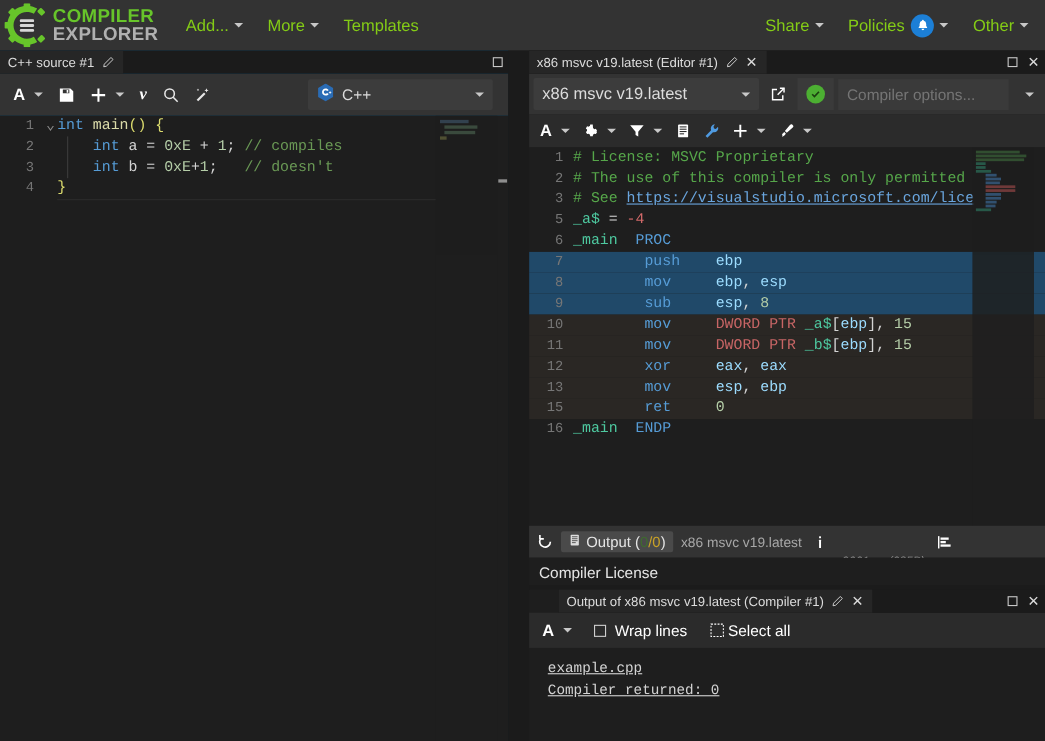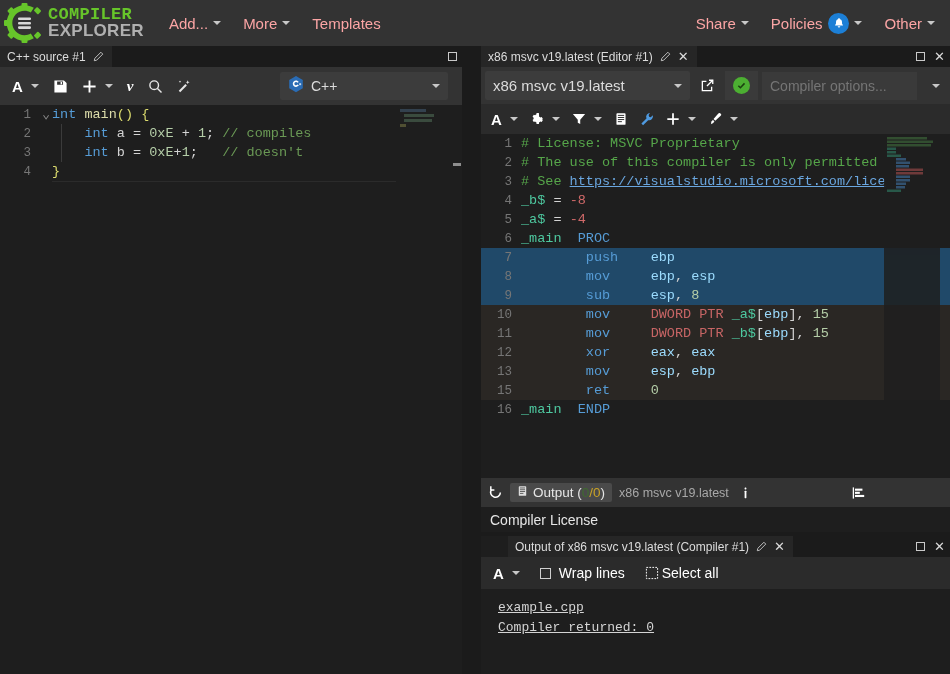--- a/index.html
+++ b/index.html
@@ -14,24 +14,24 @@
 
   
   .navbar{
     position:absolute; left:0; top:0; width:950px; height:46px;
     background:#333333;
     display:flex; align-items:center;
   }
   .brand{ display:flex; align-items:center; padding-left:4px; padding-right:14px; height:46px;}
   .brand svg{ display:block; }
   .brand-text{ margin-left:4px; line-height:0.92; font-weight:bold; font-size:17px; letter-spacing:0.3px; font-family:"Liberation Sans", sans-serif;}
-  .brand-text .l1{ color:#67c52a; display:block;font-family:Liberation Mono, monospace; }
+  .brand-text .l1{ color:#67c52a; display:block; }
   .brand-text .l2{ color:#b0b0b0; display:block; }
   .nav-item{
-    color:#fca5a5; font-size:15px; padding:4px 11px; height:46px;
+    color:#84cc16; font-size:15px; padding:4px 11px; height:46px;
     display:flex; align-items:center; cursor:pointer; white-space:nowrap;
   }
   .caret{ display:inline-block; margin-left:5px; width:0;height:0;
     border-left:4px solid transparent;border-right:4px solid transparent;border-top:4px solid #c8c8c8; }
   .nav-right{ margin-left:auto; display:flex; align-items:center; padding-right:4px;}
   .bell-badge{
     display:inline-flex; align-items:center; justify-content:center;
     width:21px;height:21px;border-radius:50%;background:#1c7fd6;margin-left:6px;
   }
   .bell-badge svg{display:block;}
@@ -398,21 +398,20 @@
         </span>
         <i class="caret"></i>
       </div>
     </div>
 
     <div class="code" style="top:88px;height:374px;">
       <div id="asm-lines">
           <div class="cline "><span class="gutter">1</span><span class="codetext"><span class="asmcmt"># License: MSVC Proprietary</span></span></div>
           <div class="cline "><span class="gutter">2</span><span class="codetext"><span class="asmcmt"># The use of this compiler is only permitted</span></span></div>
           <div class="cline "><span class="gutter">3</span><span class="codetext"><span class="asmcmt"># See </span><span class="lnk">https://visualstudio.microsoft.com/lice</span></span></div>
-          <div class="cline "><span class="gutter">4</span><span class="codetext"><span class="asmlbl">_b$</span> <span class="white">=</span> <span class="asmnum">-8</span></span></div>
           <div class="cline "><span class="gutter">5</span><span class="codetext"><span class="asmlbl">_a$</span> <span class="white">=</span> <span class="asmnum">-4</span></span></div>
           <div class="cline "><span class="gutter">6</span><span class="codetext"><span class="asmlbl">_main</span>  <span class="opc">PROC</span></span></div>
           <div class="cline hl-blue"><span class="gutter">7</span><span class="codetext">        <span class="opc">push</span>    <span class="reg">ebp</span></span></div>
           <div class="cline hl-blue"><span class="gutter">8</span><span class="codetext">        <span class="opc">mov</span>     <span class="reg">ebp</span><span class="white">,</span> <span class="reg">esp</span></span></div>
           <div class="cline hl-blue"><span class="gutter">9</span><span class="codetext">        <span class="opc">sub</span>     <span class="reg">esp</span><span class="white">,</span> <span class="num">8</span></span></div>
           <div class="cline hl-dark"><span class="gutter">10</span><span class="codetext">        <span class="opc">mov</span>     <span class="ptr">DWORD PTR </span><span class="asmlbl">_a$</span><span class="white">[</span><span class="reg">ebp</span><span class="white">],</span> <span class="num">15</span></span></div>
           <div class="cline hl-dark"><span class="gutter">11</span><span class="codetext">        <span class="opc">mov</span>     <span class="ptr">DWORD PTR </span><span class="asmlbl">_b$</span><span class="white">[</span><span class="reg">ebp</span><span class="white">],</span> <span class="num">15</span></span></div>
           <div class="cline hl-dark"><span class="gutter">12</span><span class="codetext">        <span class="opc">xor</span>     <span class="reg">eax</span><span class="white">,</span> <span class="reg">eax</span></span></div>
           <div class="cline hl-dark"><span class="gutter">13</span><span class="codetext">        <span class="opc">mov</span>     <span class="reg">esp</span><span class="white">,</span> <span class="reg">ebp</span></span></div>
           <div class="cline hl-dark"><span class="gutter">15</span><span class="codetext">        <span class="opc">ret</span>     <span class="num">0</span></span></div>

